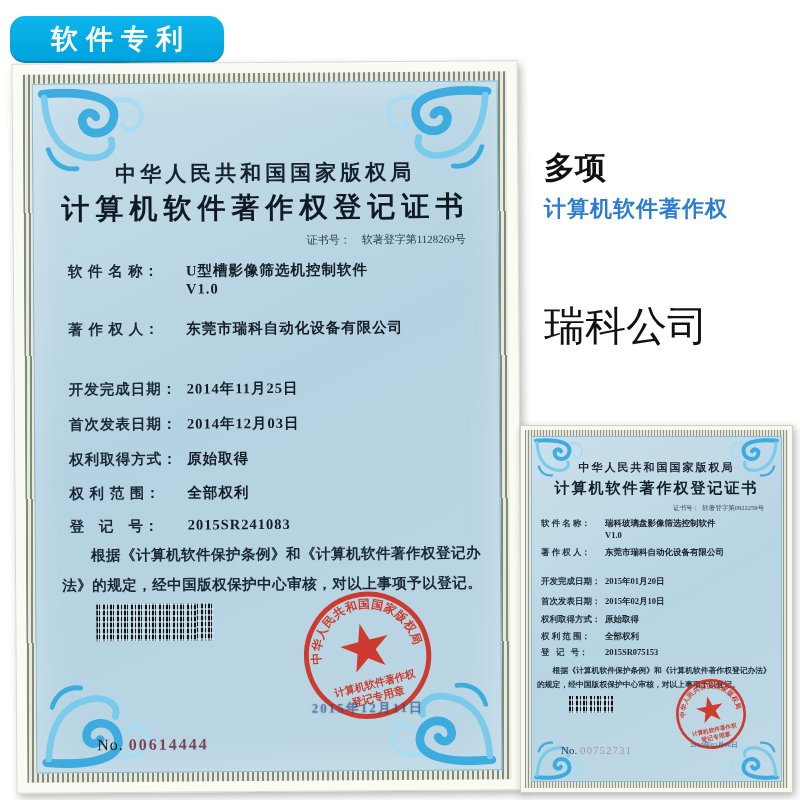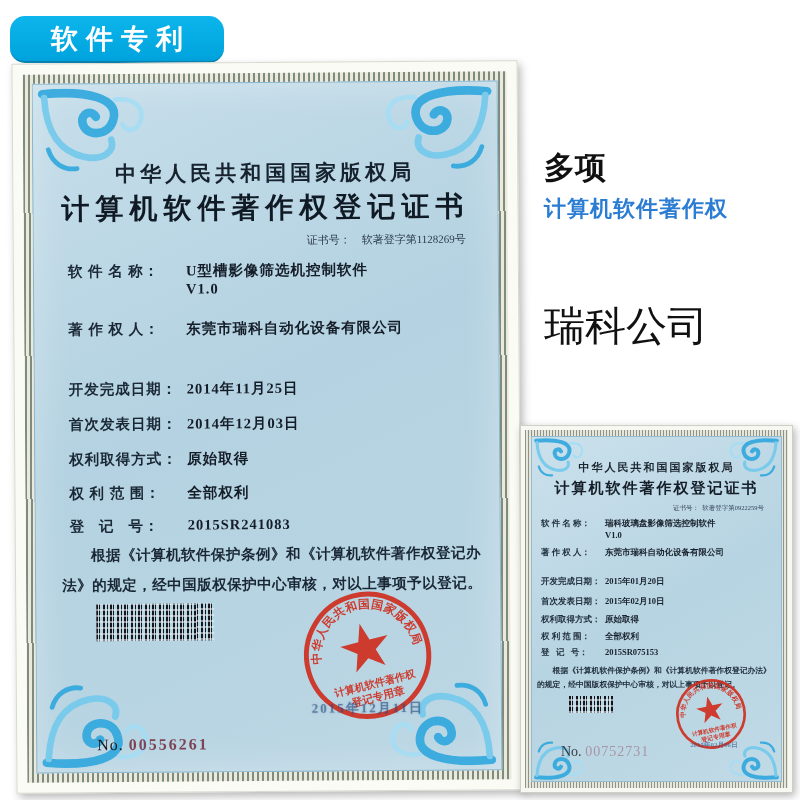--- a/index.html
+++ b/index.html
@@ -91,21 +91,21 @@
   .svalue .v2 { display:block; }
   .sf0{top:92px;} .sf1{top:121px;} .sf2{top:150px;} .sf3{top:170px;}
   .sf4{top:188px;} .sf5{top:205px;} .sf6{top:221px;}
   .statement-sm { position:absolute; left:16px; top:238px; width:240px; font-size:7.8px;
     font-weight:bold; color:#22303e; line-height:14px; text-indent:2em; }
   .barcode-sm { position:absolute; left:48px; top:270px; width:44px; height:17px; }
   .seal-sm { position:absolute; left:152px; top:250px; width:76px; height:76px;
     transform:rotate(-12deg); opacity:.92; }
   .sealdate-sm { position:absolute; left:148px; top:314px; width:90px; text-align:center;
     font-size:6.8px; font-weight:bold; color:rgba(42,78,130,.6); }
-  .serial-sm { position:absolute; left:40px; top:318px; font-size:14px; color:#3a3a42; }
+  .serial-sm { position:absolute; left:40px; top:318px; font-size:11px; color:#3a3a42; }
   .serial-sm .num { color:#9a6a74; opacity:.6; letter-spacing:1px; }
   .corner-sm { position:absolute; width:56px; height:40px; opacity:.9; }
   .cs-tl{left:12px;top:12px;} .cs-tr{right:12px;top:12px;transform:scaleX(-1);}
   .cs-bl{left:12px;bottom:12px;transform:scaleY(-1);} .cs-br{right:12px;bottom:12px;transform:scale(-1,-1);}
 
   .seal-svg text { font-family:"Liberation Serif","DejaVu Serif",serif; font-weight:bold; }
 </style>
 </head>
 <body>
 
@@ -188,21 +188,21 @@
       <text font-size="12" fill="#cf2f20" letter-spacing="0.5"><textPath href="#arcBig" startOffset="2%">中华人民共和国国家版权局</textPath></text>
       <polygon fill="#cf2f20" points="70,37 75.9,54.9 94.7,55 79.5,66.1 85.3,84 70,73 54.7,84 60.5,66.1 45.3,55 64.1,54.9"></polygon>
       <text x="70" y="103" text-anchor="middle" font-size="10.5" fill="#cf2f20">计算机软件著作权</text>
       <text x="70" y="117" text-anchor="middle" font-size="11" fill="#cf2f20">登记专用章</text>
     </svg>
 
     <div class="sealdate-big">2015年12月11日</div>
 
     <div class="serial-big">
       <span>No.</span>
-      <span class="num">00556261</span>
+      <span class="num">00614444</span>
     </div>
   </div>
 
 
   <div class="side">
     <div class="h1">多项</div>
     <div class="sub1">计算机软件著作权</div>
     <div class="h2">瑞科公司</div>
   </div>
 

